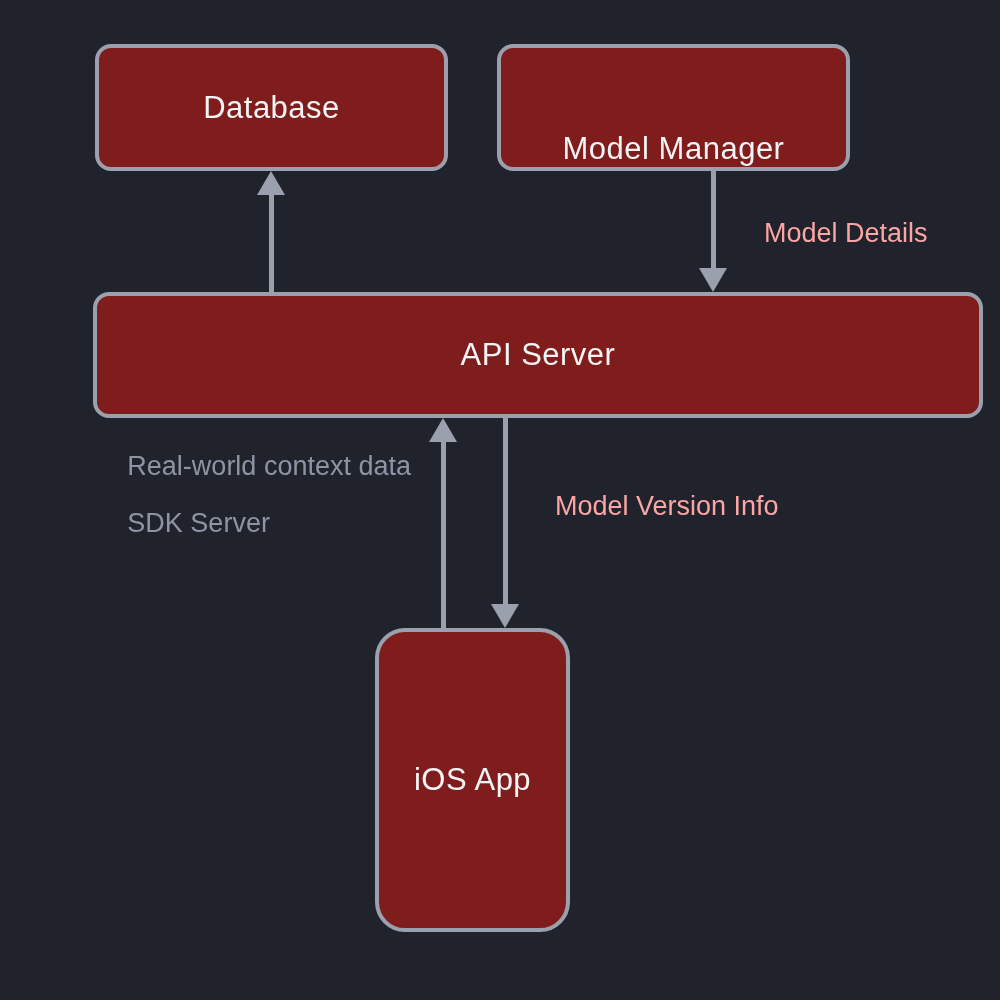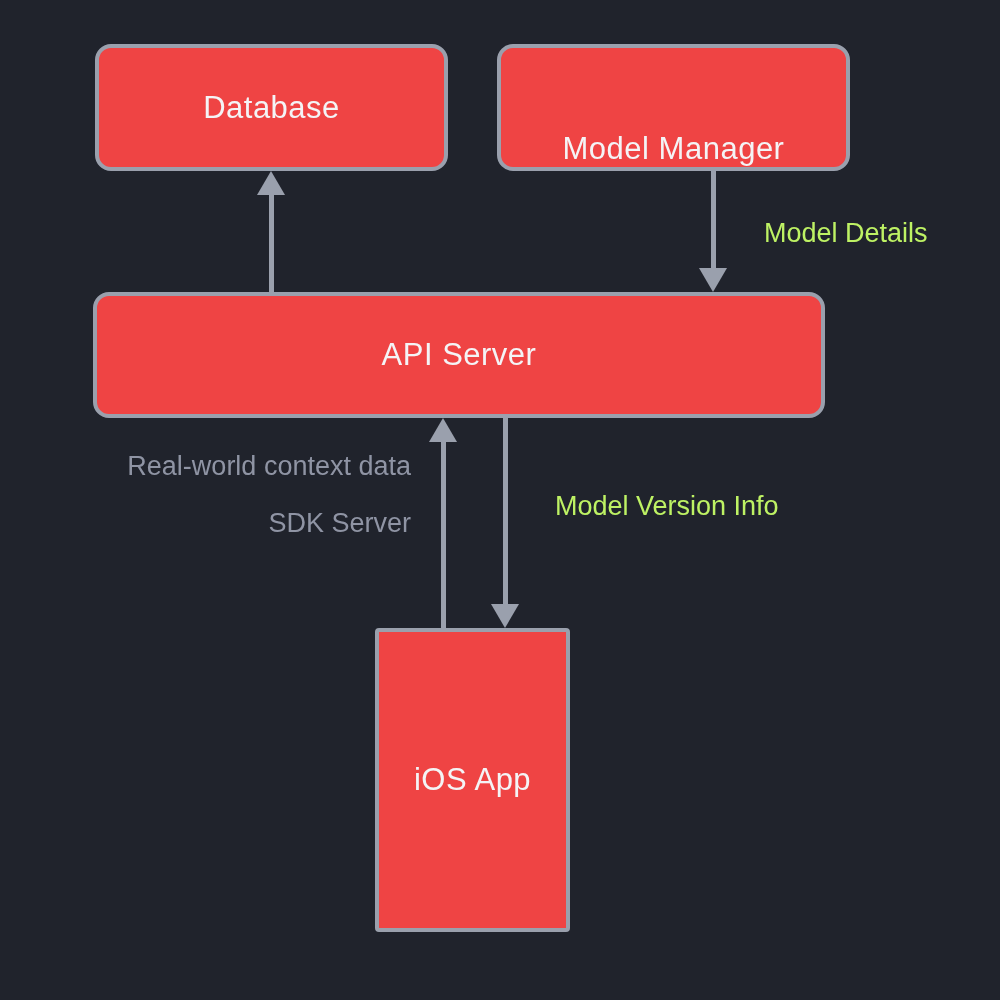--- a/index.html
+++ b/index.html
@@ -8,61 +8,60 @@
     font-family: "Liberation Sans", "DejaVu Sans", sans-serif;
     overflow: hidden;
   }
   .canvas {
     position: relative;
     width: 1000px; height: 1000px;
     background: #20232c;
   }
   .node {
     position: absolute;
-    background: #ef4444;
+    background: #7f1d1d;
     border: 4px solid #9aa0ad;
     border-radius: 16px;
     display: flex;
     align-items: center;
     justify-content: center;
     color: #f4f4f6;
     font-size: 31px;
     font-weight: 500;
     letter-spacing: 0.5px;
   }
   .node-database      { left: 95px;  top: 44px;  width: 353px; height: 127px; }
   .node-model-manager { left: 497px; top: 44px;  width: 353px; height: 127px; align-items: flex-end; }
-  .node-api-server    { left: 93px;  top: 292px; width: 732px; height: 126px; }
-  .node-ios-app       { left: 375px; top: 628px; width: 195px; height: 304px; border-radius: 4px; }
+  .node-api-server    { left: 93px;  top: 292px; width: 890px; height: 126px; }
+  .node-ios-app       { left: 375px; top: 628px; width: 195px; height: 304px; border-radius: 30px; }
 
   .edge-line {
     position: absolute;
     width: 5px;
     background: #9aa0ad;
   }
   .arrowhead {
     position: absolute;
     width: 0; height: 0;
     border-left: 14px solid transparent;
     border-right: 14px solid transparent;
   }
   .arrowhead.up   { border-bottom: 24px solid #9aa0ad; }
   .arrowhead.down { border-top: 24px solid #9aa0ad; }
 
   .edge-label {
     position: absolute;
-    color: #bef264;
+    color: #fca5a5;
     font-size: 27px;
     white-space: nowrap;
   }
   .edge-label-group {
     position: absolute;
     right: 589px;
     top: 438px;
-    text-align: right;
     color: #8f94a4;
     font-size: 27px;
     white-space: nowrap;
   }
   .edge-label-group .row { height: 57px; line-height: 57px; }
 
   .lbl-model-details     { left: 764px; top: 218px; }
   .lbl-model-update-info { left: 555px; top: 491px; }
 </style>
 </head>

